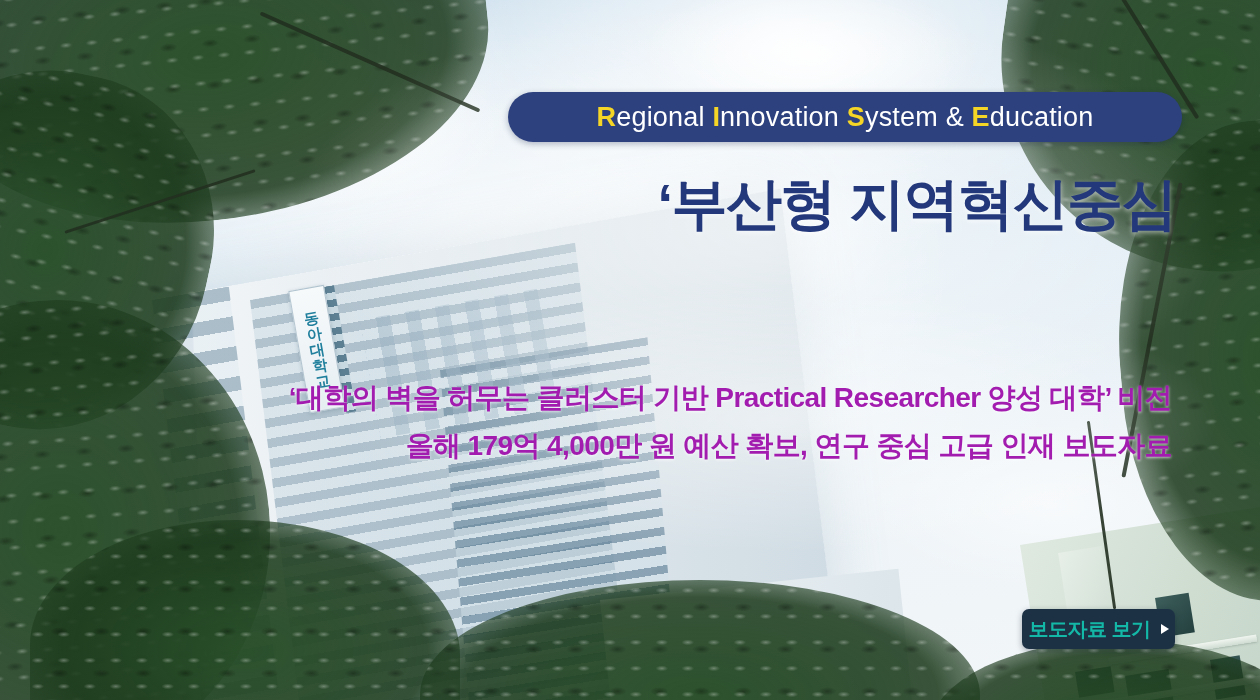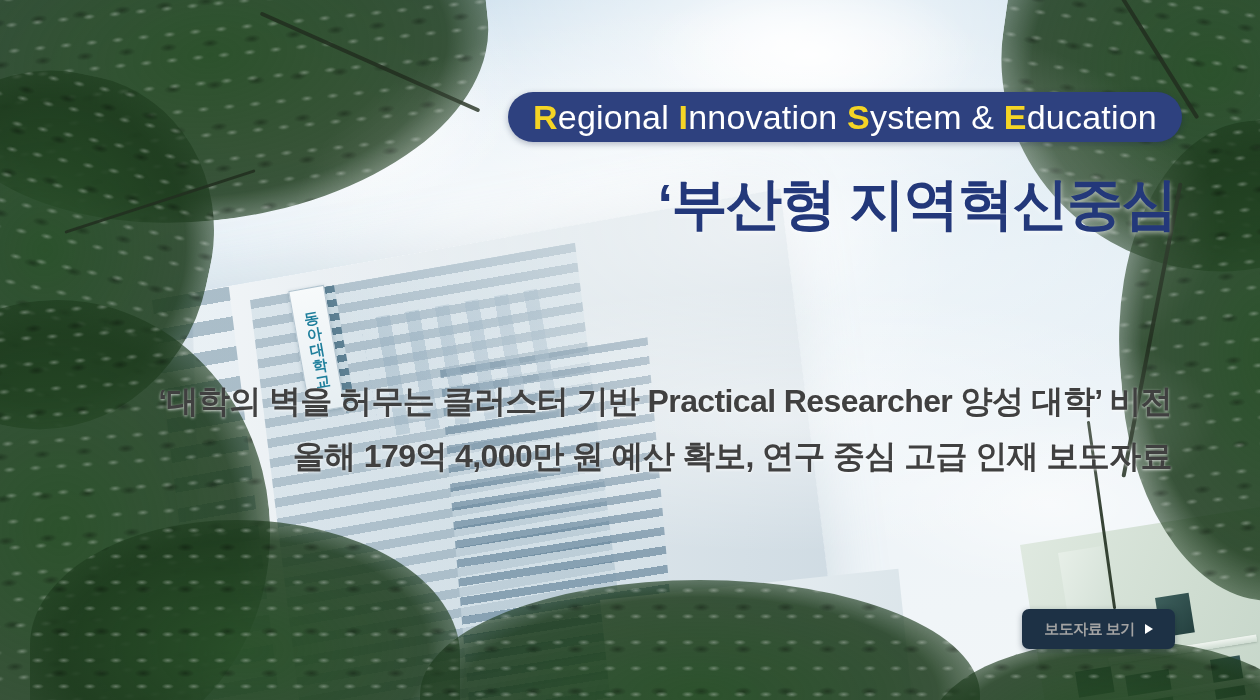--- a/index.html
+++ b/index.html
@@ -223,21 +223,21 @@
   .badge {
     position:absolute;
     left:508px; top:92px;
     width:674px; height:50px;
     background:#2e417f;
     border-radius:25px;
     display:flex; align-items:center; justify-content:center;
     box-shadow:0 2px 6px rgba(20,30,70,.3);
   }
   .badge-text {
-    font-size:34px; font-weight:400;
+    font-size:27px; font-weight:400;
     color:#ffffff;
     letter-spacing:.2px;
     white-space:nowrap;
     text-align:right;
   }
   .badge-text b { color:#f5d525; font-weight:700; }
 
   .headline {
     position:absolute;
     left:0; top:175px;
@@ -252,44 +252,44 @@
     text-shadow:0 2px 5px rgba(255,255,255,.55);
   }
   .headline .l2 { display:block; }
 
   .subtitle {
     position:absolute;
     left:0; top:374px;
     width:1186px;
     text-align:right;
     padding-right:14px;
-    color:#404040;
+    color:#a21caf;
     font-weight:700;
-    font-size:32px;
+    font-size:28px;
     line-height:1.72;
     letter-spacing:-0.6px;
     text-shadow:0 1px 3px rgba(255,255,255,.75);
   }
   .subtitle span { display:block; }
 
   .cta {
     position:absolute;
     left:1022px; top:609px;
     width:153px; height:40px;
     background:#1d3145;
     border-radius:7px;
     display:flex; align-items:center; justify-content:center;
     gap:10px;
     cursor:pointer;
     box-shadow:0 2px 6px rgba(10,25,40,.35);
     border:none;
   }
   .cta-label {
-    color:#a3a3a3;
-    font-size:15px;
+    color:#14b8a6;
+    font-size:20px;
     font-weight:700;
     letter-spacing:-0.5px;
   }
   .cta-arrow {
     width:0; height:0;
     border-left:8px solid #ffffff;
     border-top:5px solid transparent;
     border-bottom:5px solid transparent;
   }
 </style>

